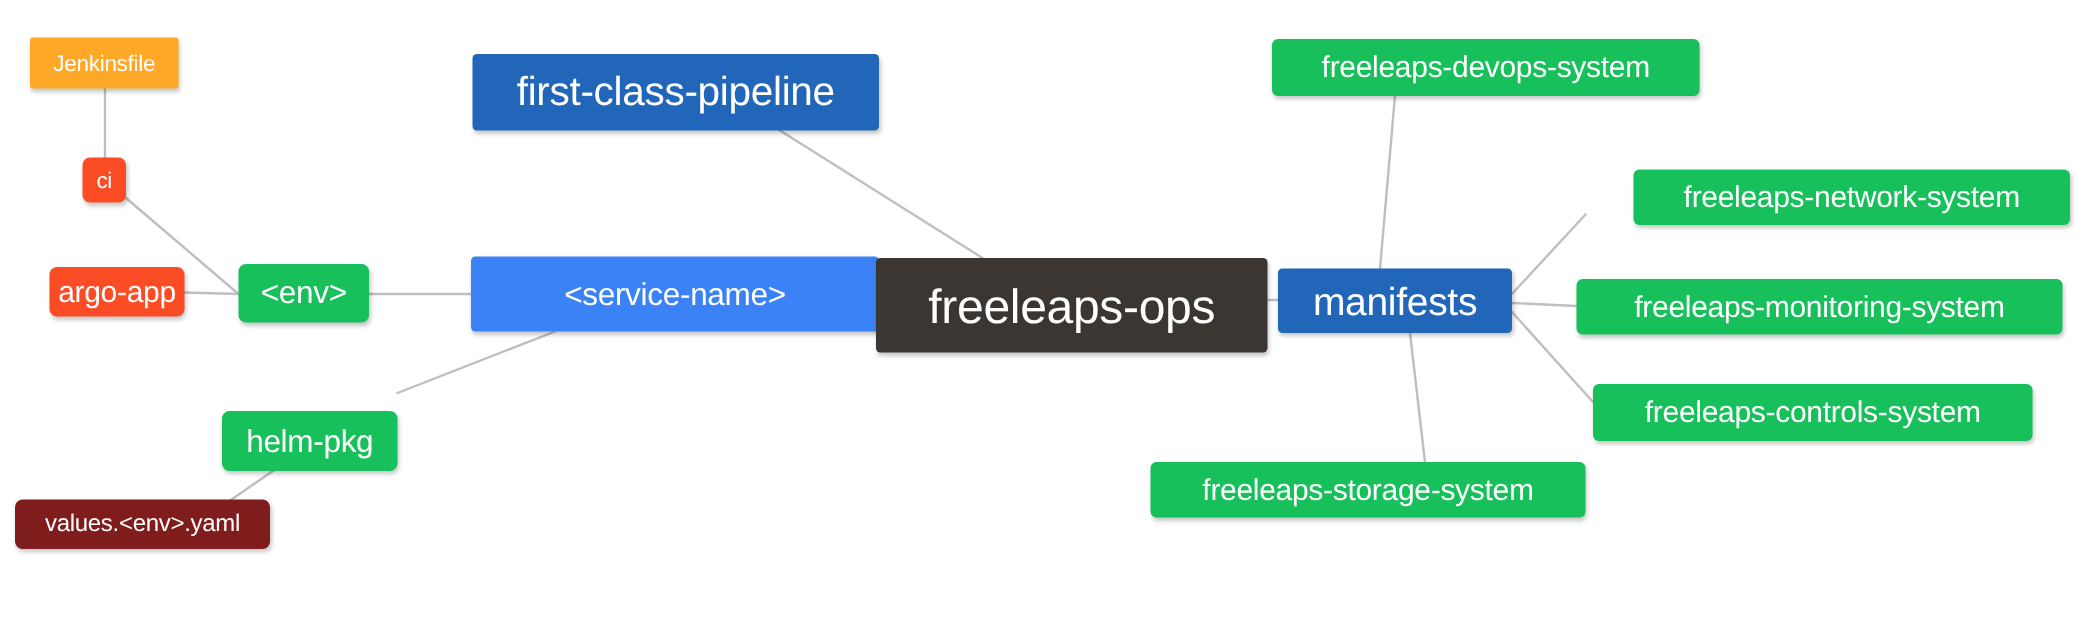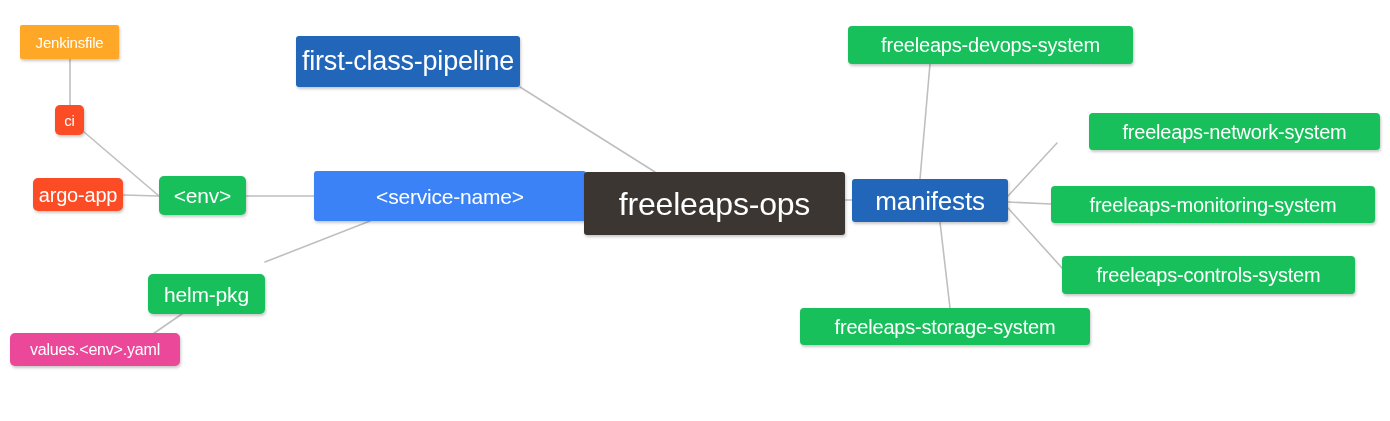--- a/index.html
+++ b/index.html
@@ -61,44 +61,44 @@
       </div>
       <div class="node n-red" style="left: 33px; top: 178px; width: 90px; height: 33px; font-size: 20px; background: rgb(251, 76, 38);">
         <span>argo-app</span>
       </div>
       <div class="node n-green-dk" style="left: 159px; top: 176px; width: 87px; height: 39px; font-size: 21px; background: rgb(23, 192, 90);">
         <span>&lt;env&gt;</span>
       </div>
       <div class="node n-green-dk" style="left: 148px; top: 274px; width: 117px; height: 40px; font-size: 21px; background: rgb(23, 192, 90);">
         <span>helm-pkg</span>
       </div>
-      <div class="node n-red" style="left: 10px; top: 333px; width: 170px; height: 33px; font-size: 16px; background: #ec4899;">
+      <div class="node n-red" style="left: 10px; top: 333px; width: 170px; height: 33px; font-size: 16px; background: #7f1d1d;">
         <span>values.&lt;env&gt;.yaml</span>
       </div>
       <div class="node n-blue-dk" style="left: 314px; top: 171px; width: 272px; height: 50px; font-size: 21px; background: #3b82f6;">
         <span>&lt;service-name&gt;</span>
       </div>
-      <div class="node n-blue-dk" style="left: 296px; top: 36px; width: 224px; height: 51px; font-size: 27px; background: rgb(33, 102, 184);">
+      <div class="node n-blue-dk" style="left: 315px; top: 36px; width: 271px; height: 51px; font-size: 27px; background: rgb(33, 102, 184);">
         <span>first-class-pipeline</span>
       </div>
       <div class="node n-root" style="left: 584px; top: 172px; width: 261px; height: 63px; font-size: 32px; background: rgb(59, 54, 50);">
         <span>freeleaps-ops</span>
       </div>
       <div class="node n-blue-dk" style="left: 852px; top: 179px; width: 156px; height: 43px; font-size: 26px; background: rgb(33, 102, 184); text-align: right;">
         <span>manifests</span>
       </div>
       <div class="node n-green" style="left: 800px; top: 26px; width: 285px; height: 38px; font-size: 20px; background: rgb(23, 192, 90); margin-left: 48px;">
         <span>freeleaps-devops-system</span>
       </div>
       <div class="node n-green" style="left: 1057px; top: 113px; width: 291px; height: 37px; font-size: 20px; background: rgb(23, 192, 90); margin-left: 32px;">
         <span>freeleaps-network-system</span>
       </div>
       <div class="node n-green" style="left: 1051px; top: 186px; width: 324px; height: 37px; font-size: 20px; background: rgb(23, 192, 90);">
         <span>freeleaps-monitoring-system</span>
       </div>
       <div class="node n-green" style="left: 1062px; top: 256px; width: 293px; height: 38px; font-size: 20px; background: rgb(23, 192, 90);">
         <span>freeleaps-controls-system</span>
       </div>
-      <div class="node n-green" style="left: 800px; top: 308px; width: 290px; height: 37px; font-size: 20px; background: rgb(23, 192, 90);">
+      <div class="node n-green" style="left: 767px; top: 308px; width: 290px; height: 37px; font-size: 20px; background: rgb(23, 192, 90);">
         <span>freeleaps-storage-system</span>
       </div>
     </div>
 </div>
 
 </body></html>

